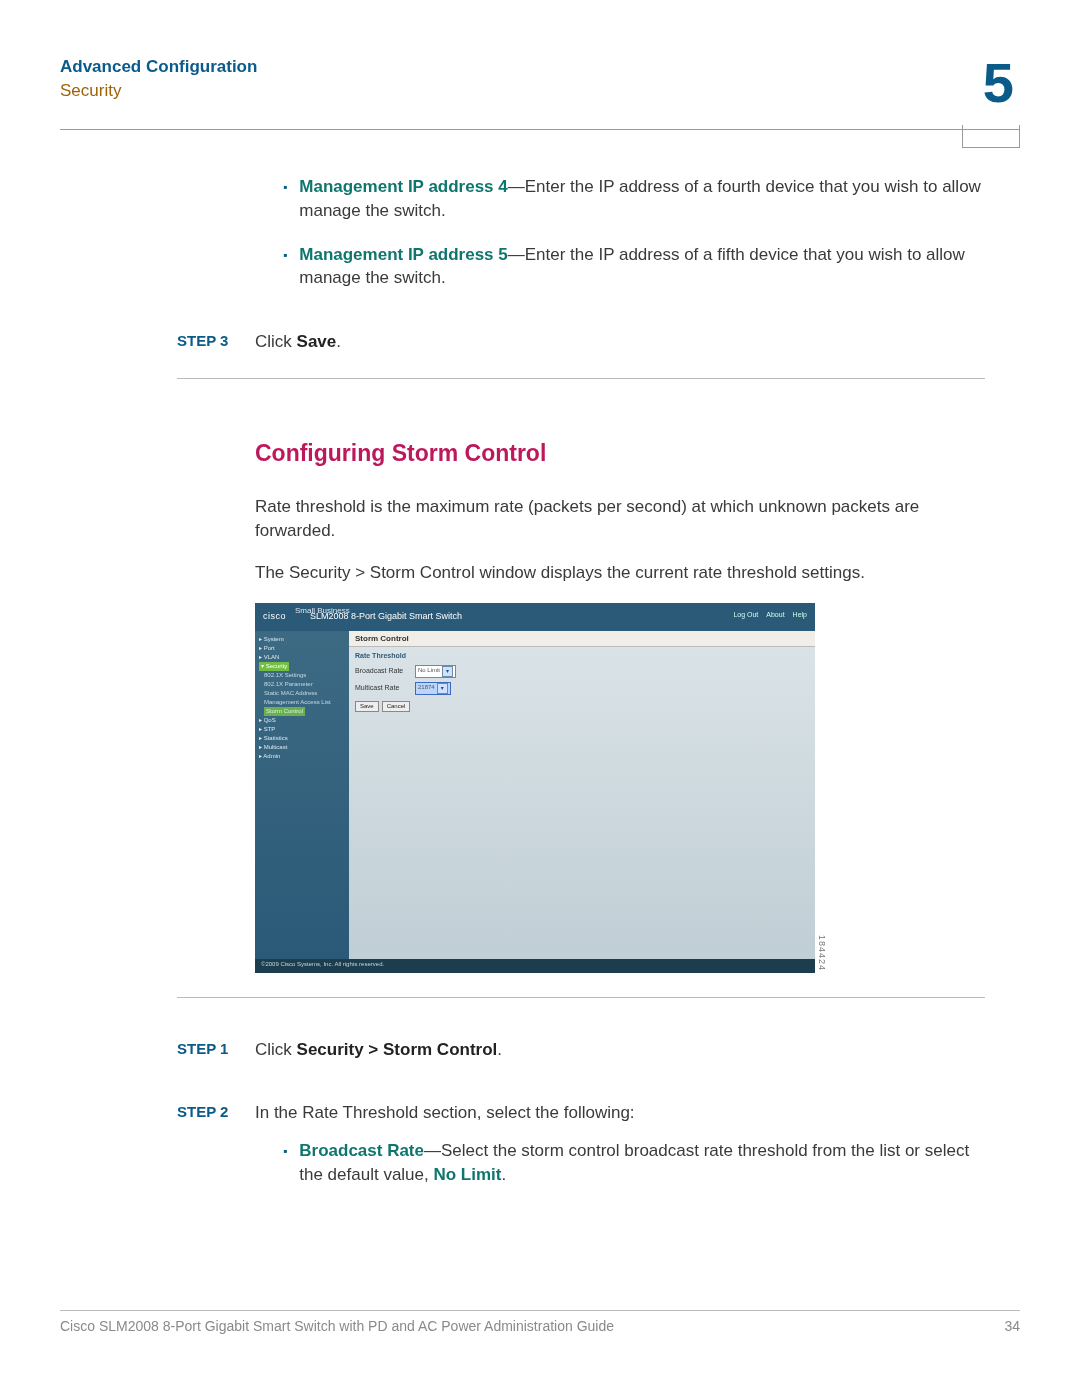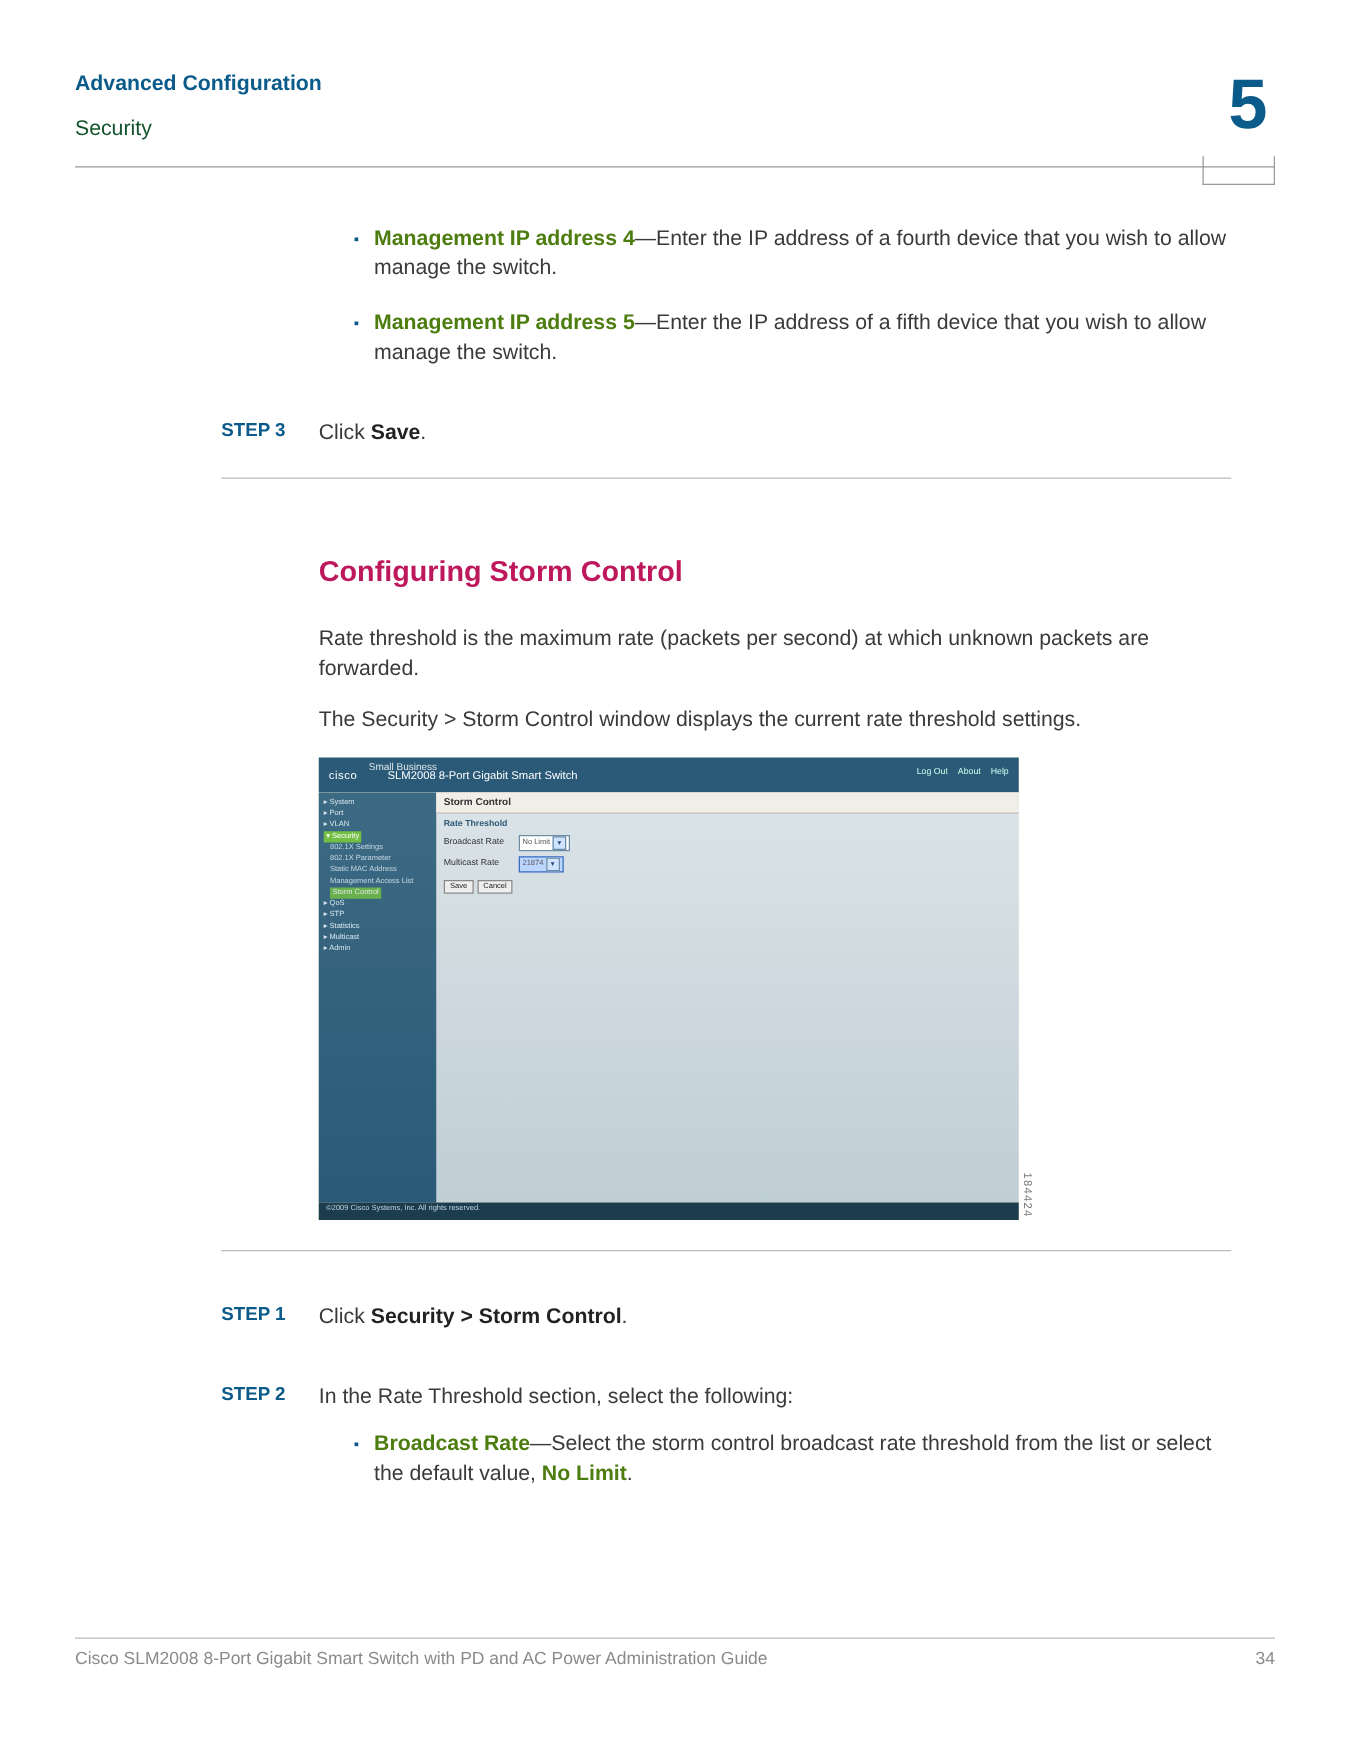--- a/index.html
+++ b/index.html
@@ -23,23 +23,23 @@
     justify-content: space-between;
     align-items: flex-start;
   }
   .hdr-left { flex: 1; }
   .hdr-title {
     color: #0a5a8a;
     font-weight: bold;
     font-size: 17px;
   }
   .hdr-sub {
-    color: #14532d;
+    color: #a16207;
     font-size: 17px;
-    margin-top: 12px;
+    margin-top: 0;
   }
   .chapter-num {
     color: #0a5a8a;
     font-size: 56px;
     font-weight: bold;
     line-height: 1;
     padding-right: 6px;
   }
   .hdr-line-full {
     border-top: 1px solid #999;
@@ -68,21 +68,21 @@
     margin-left: 28px;
   }
   .bullet-dot {
     color: #0a5a8a;
     font-size: 12px;
     margin-right: 12px;
     margin-top: 4px;
     flex-shrink: 0;
   }
   .bullet-text { flex: 1; }
-  .bullet-text b { color: #4d7c0f; }
+  .bullet-text b { color: #0f766e; }
 
   .step-row {
     display: flex;
     margin-bottom: 14px;
     margin-top: 40px;
   }
   .step-label {
     color: #0a5a8a;
     font-weight: bold;
     font-size: 15px;
@@ -106,21 +106,21 @@
     margin-bottom: 26px;
   }
   .para { margin-bottom: 18px; }
 
   
   .shot {
     width: 560px;
     height: 370px;
     margin: 6px 0 24px 0;
     position: relative;
-    background: #fef9c3;
+    background: #5eead4;
     font-size: 7px;
     line-height: 1.2;
   }
   .shot-header {
     background: #2a5a78;
     color: #fff;
     height: 28px;
     display: flex;
     align-items: center;
     padding: 0 8px;

